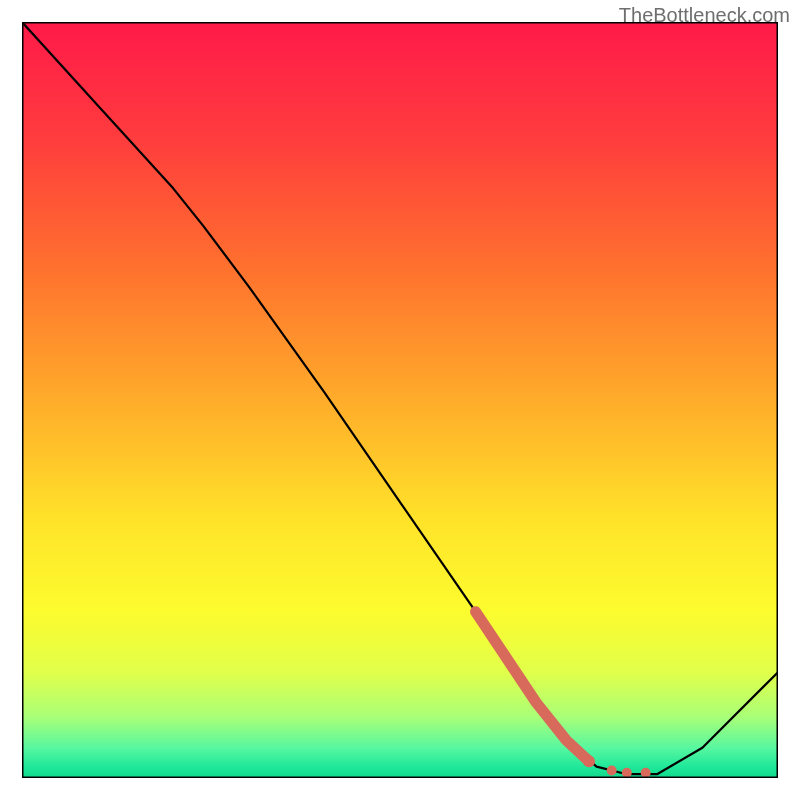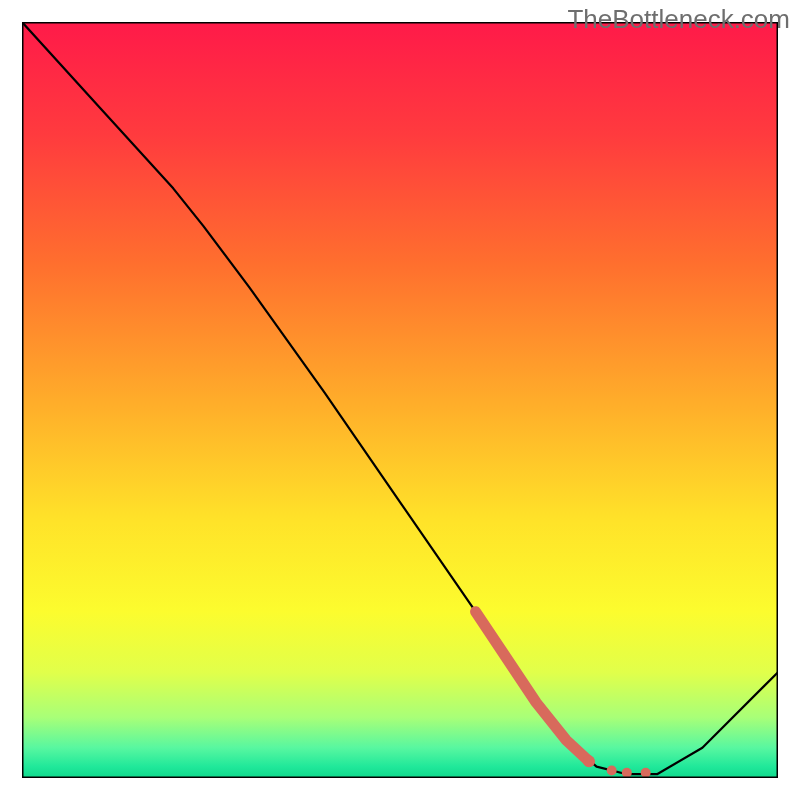--- a/index.html
+++ b/index.html
@@ -14,21 +14,21 @@
     position: relative;
     width: 800px;
     height: 800px;
     background: white;
   }
   .watermark {
     position: absolute;
     top: 4px;
     right: 10px;
     color: #6e6e6e;
-    font-size: 26px;
+    font-size: 20px;
     font-weight: normal;
     z-index: 10;
   }
   .plot-area {
     position: absolute;
     left: 22px;
     top: 22px;
     width: 756px;
     height: 756px;
   }

